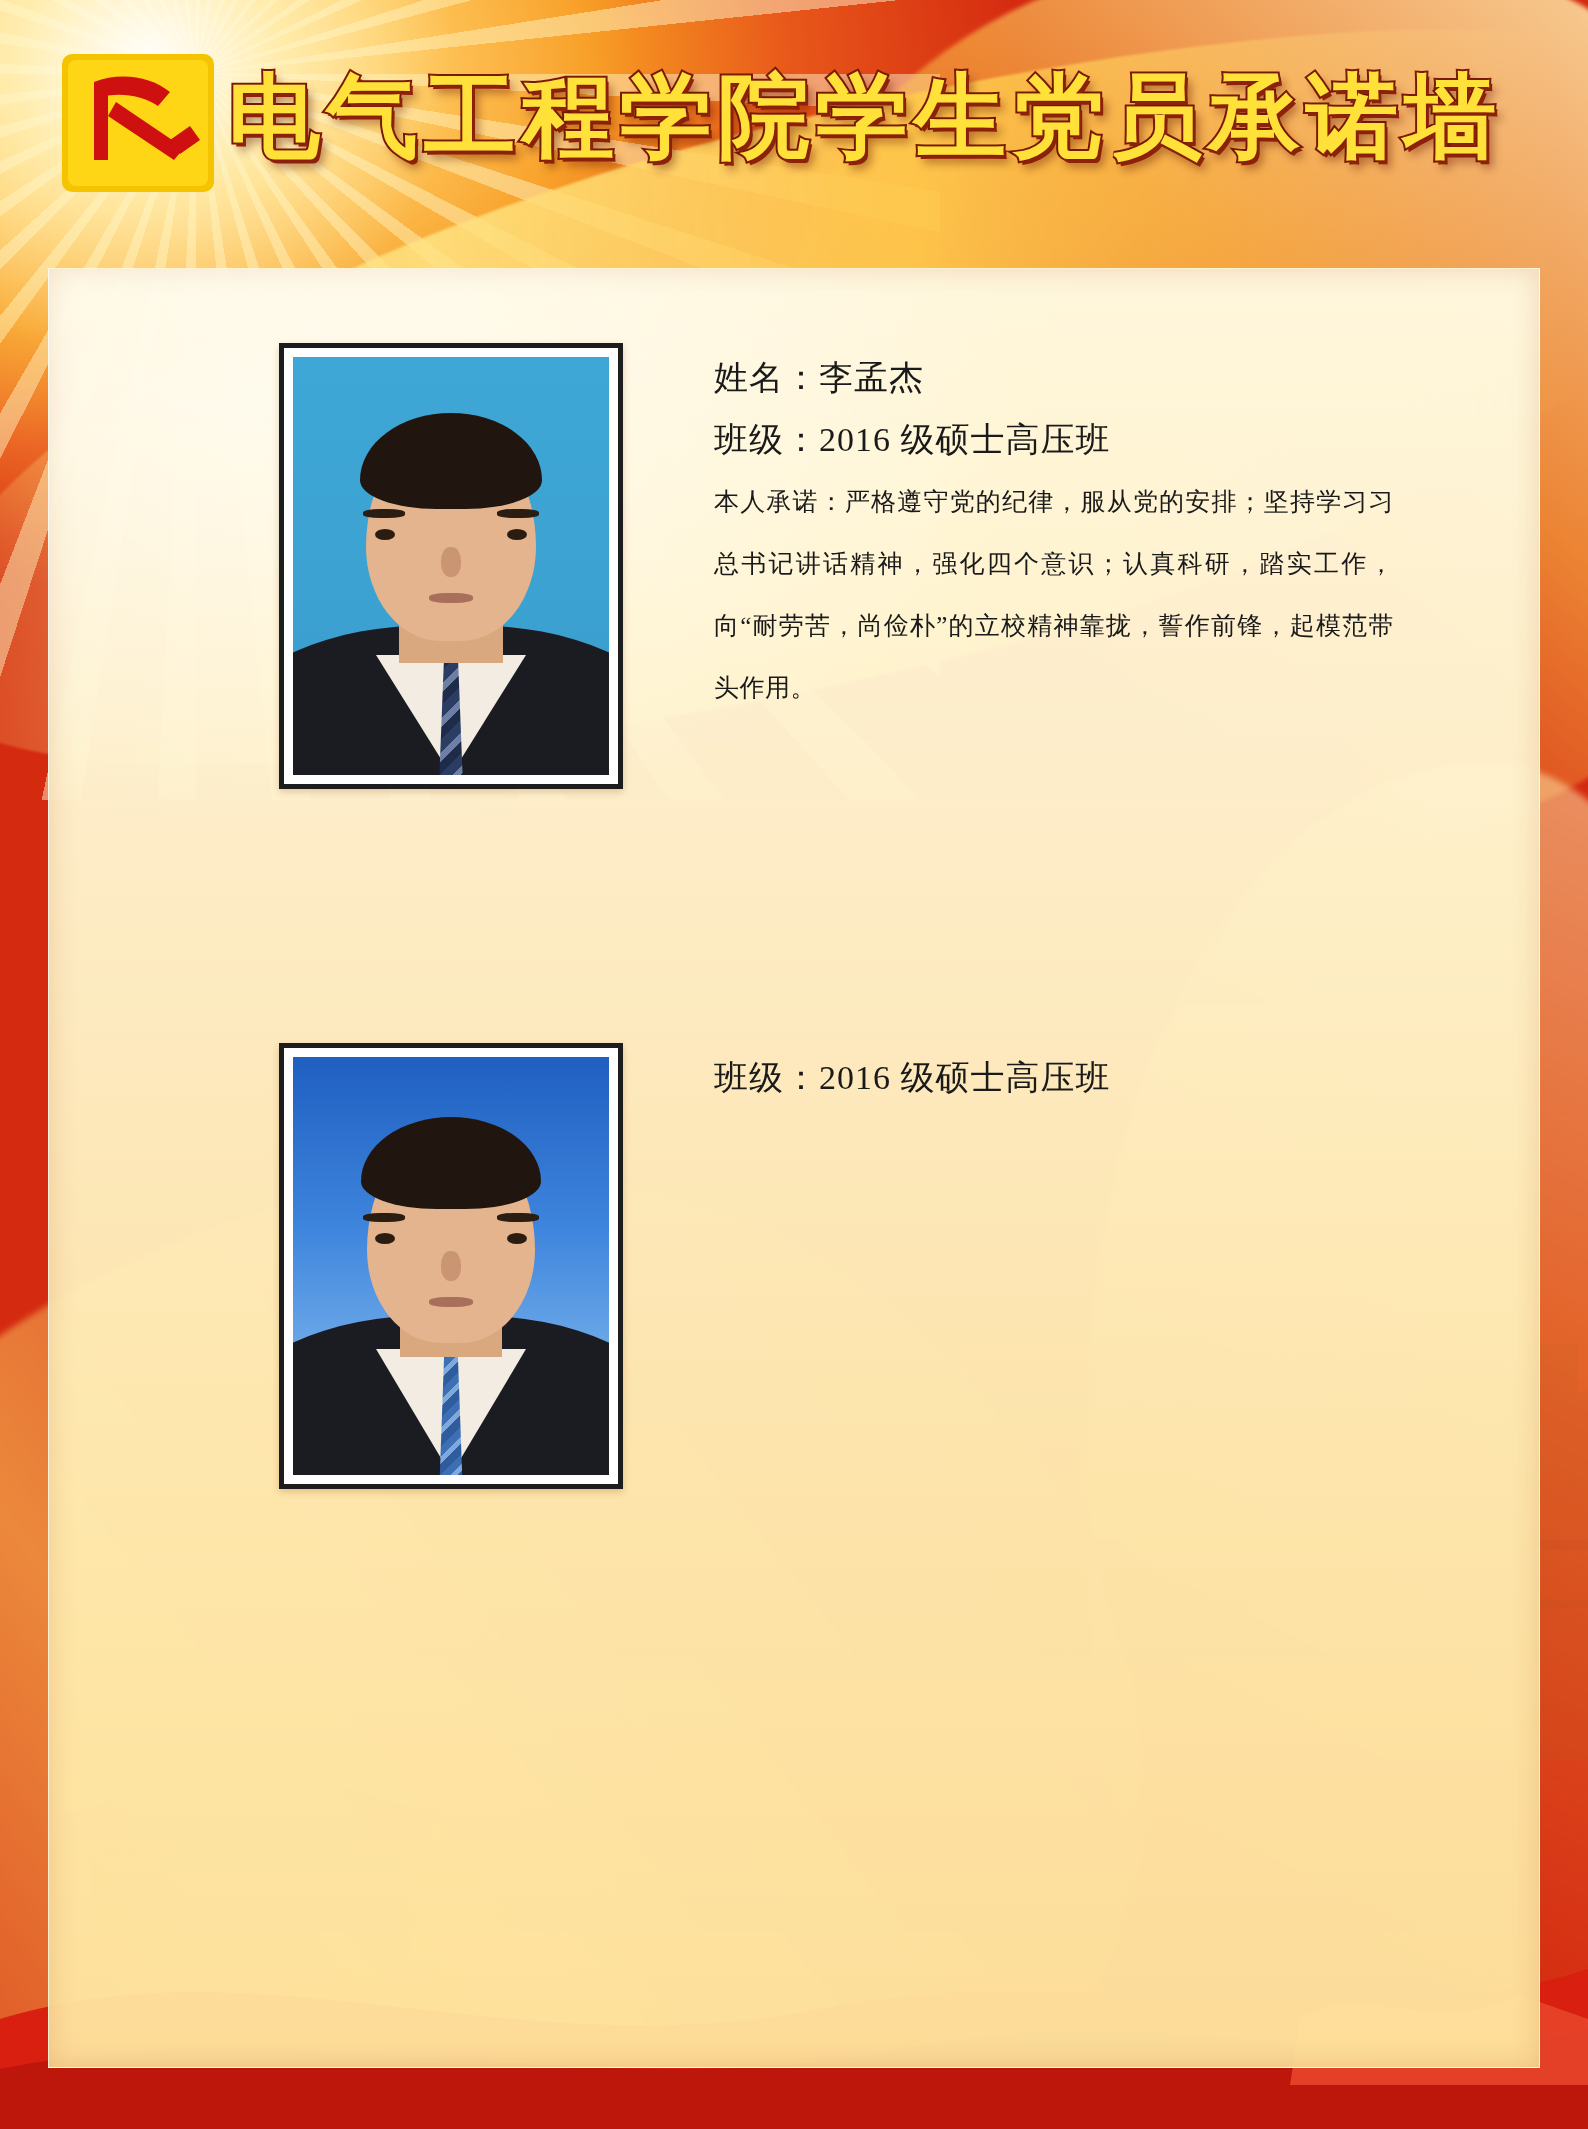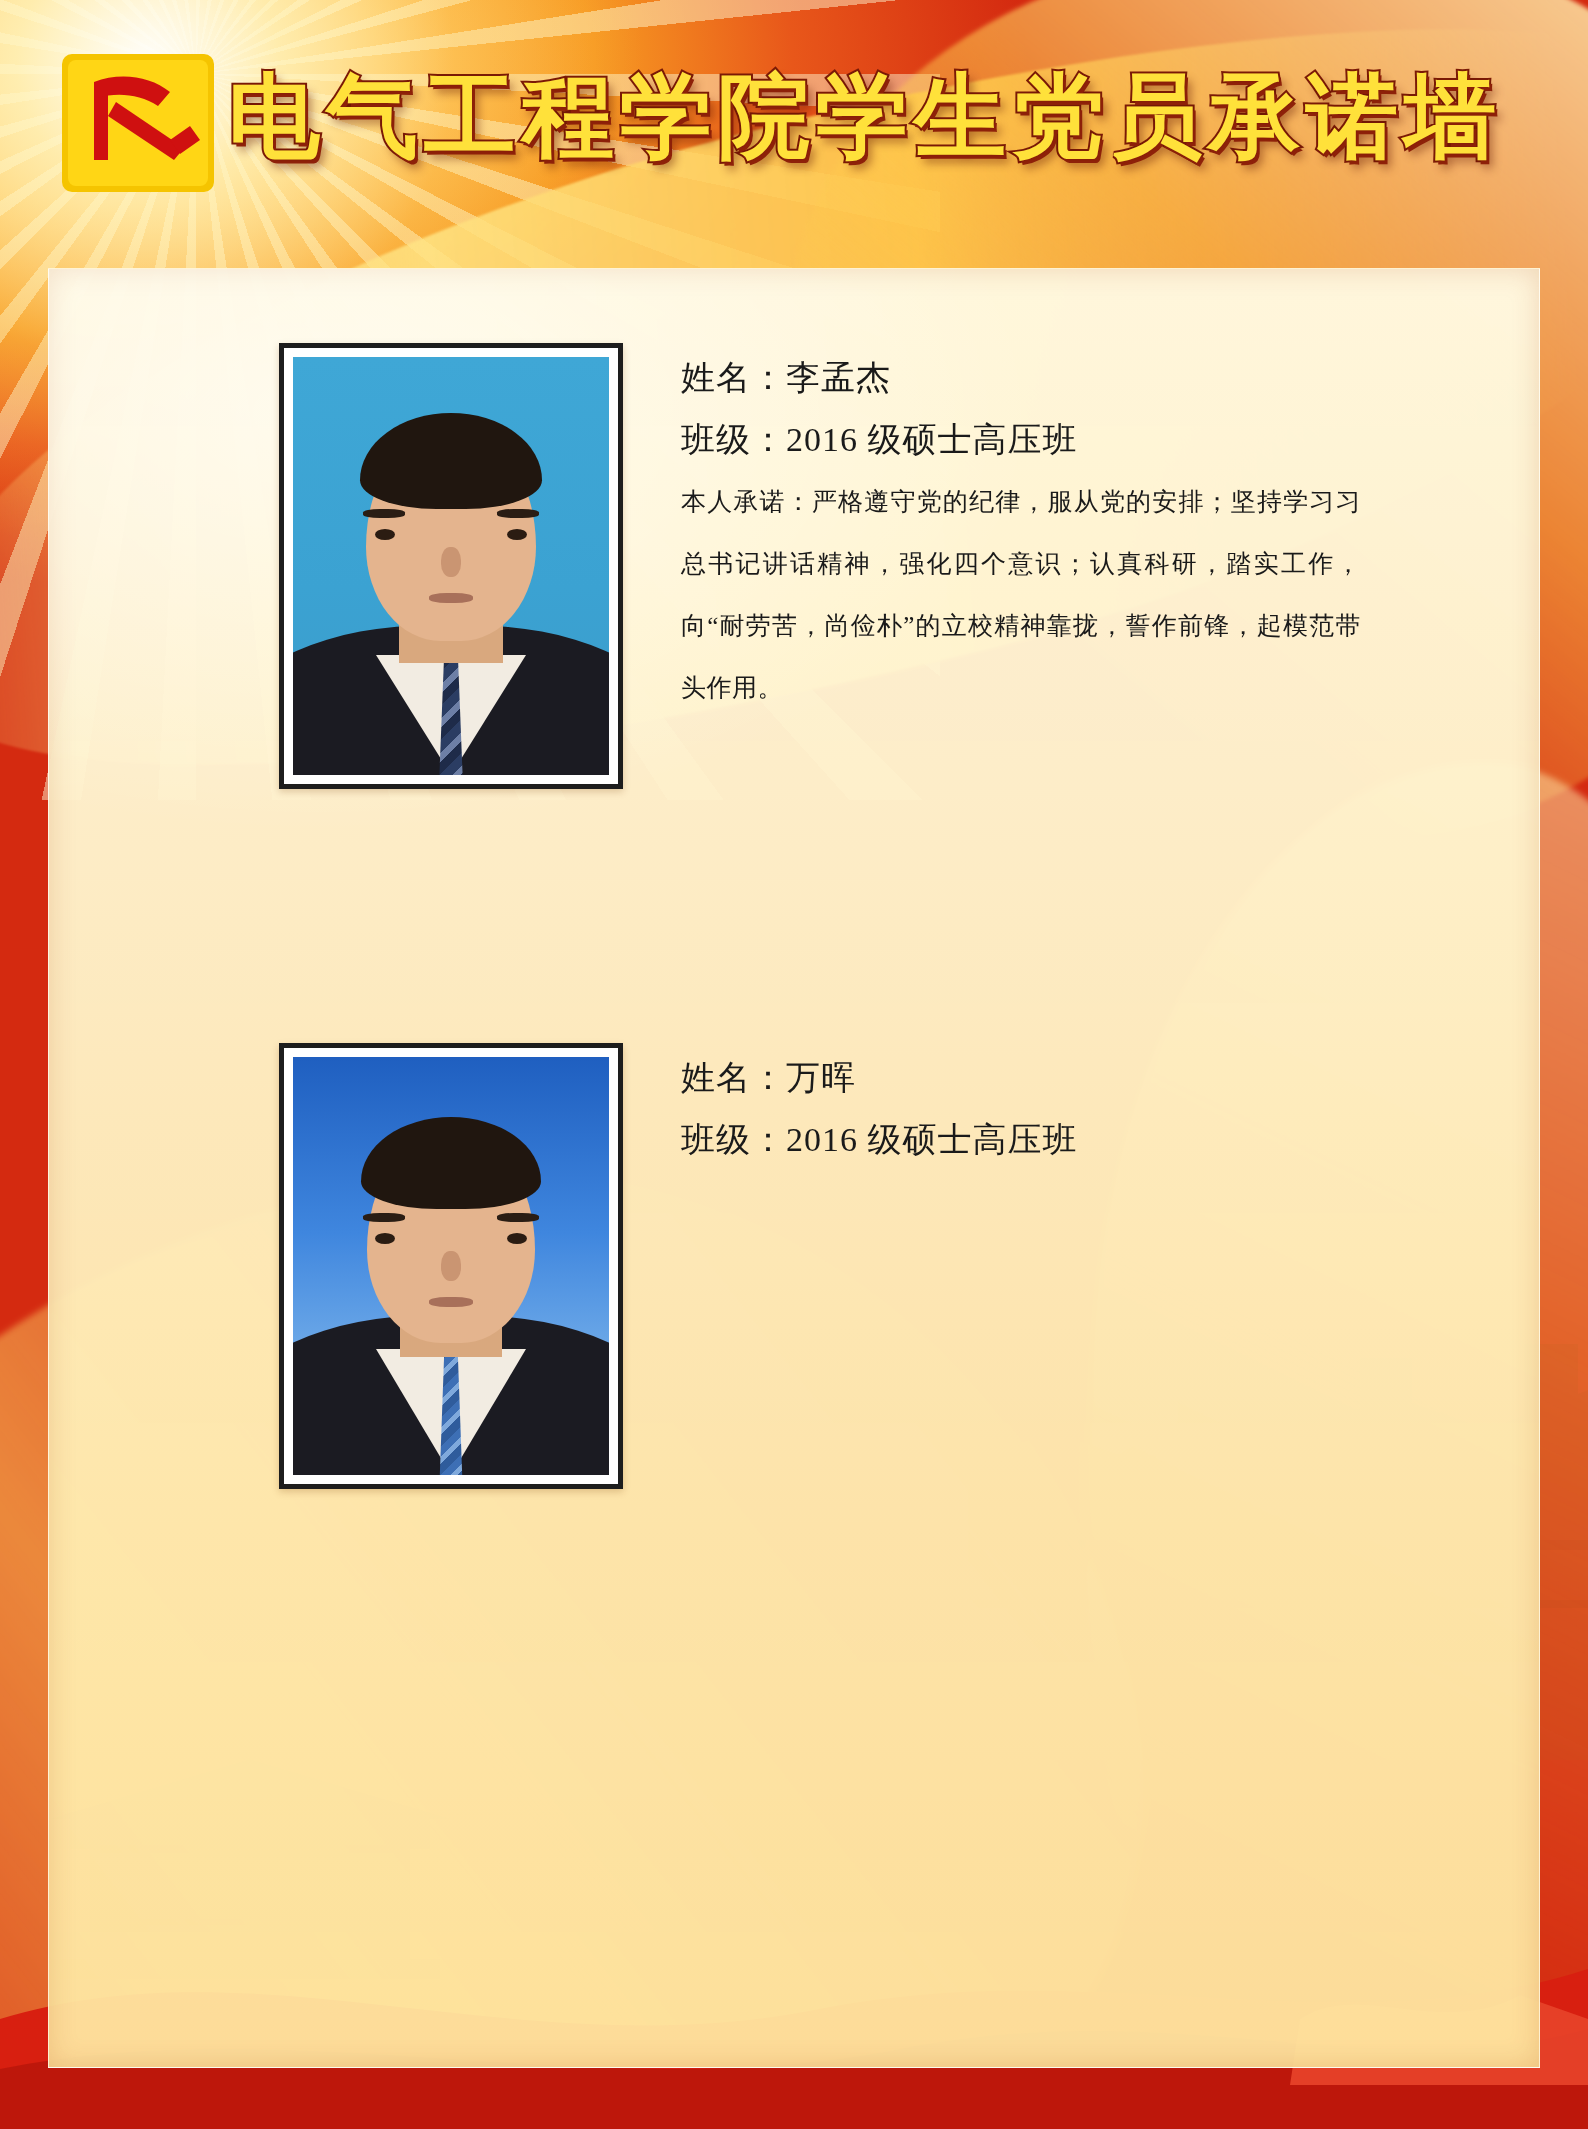--- a/index.html
+++ b/index.html
@@ -148,21 +148,21 @@
   .panel-sheen {
     position: absolute; inset: 0;
     background: radial-gradient(ellipse 1200px 700px at 18% 8%, rgba(255,255,255,.55) 0%, rgba(255,255,255,0) 60%);
     pointer-events: none;
   }
 
   
   .entry {
     position: absolute;
     display: flex;
-    gap: 58px;
+    gap: 91px;
   }
   .entry.e1 { left: 230px; top: 74px; }
   .entry.e2 { left: 230px; top: 774px; }
 
   .photo-frame {
     width: 344px; height: 446px;
     background: #ffffff;
     border: 5px solid #1d1d1d;
     padding: 9px;
     flex: none;
@@ -352,22 +352,19 @@
           <div class="brow" style="width:42px;height:9px;top:156px;left:70px;"></div>
           <div class="brow" style="width:42px;height:9px;top:156px;right:70px;"></div>
           <div class="eye" style="width:20px;height:11px;top:176px;left:82px;"></div>
           <div class="eye" style="width:20px;height:11px;top:176px;right:82px;"></div>
           <div class="nose" style="width:20px;height:30px;top:194px;"></div>
           <div class="mouth" style="width:44px;height:10px;top:240px;"></div>
         </div>
       </div>
       <div class="info">
         <div class="line">
-          <span class="label">姓名：</span><span>万晖</span>
-        </div>
-        <div class="line">
           <span class="label">班级：</span><span>2016 级硕士高压班</span>
         </div>
       </div>
     </div>
 
   </div>
 </div>
 
 </body></html>

